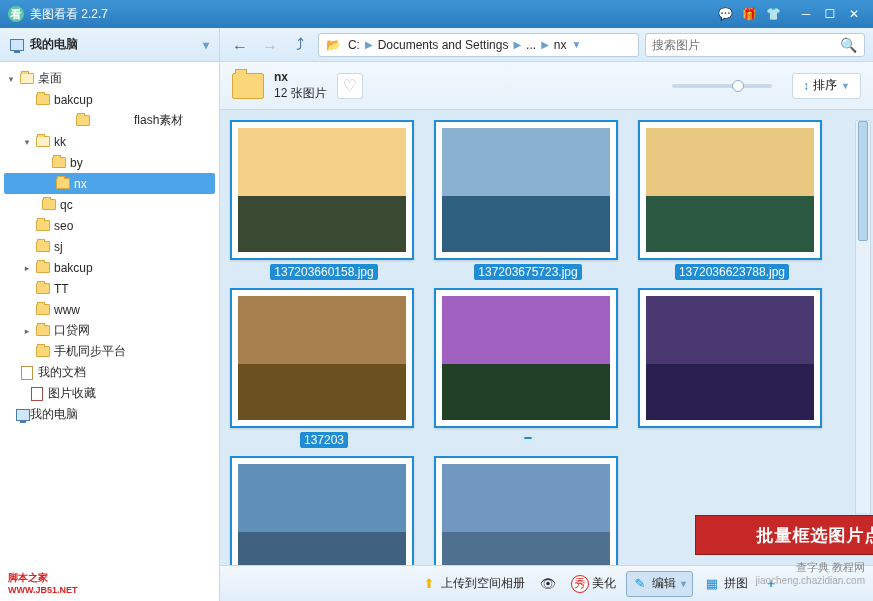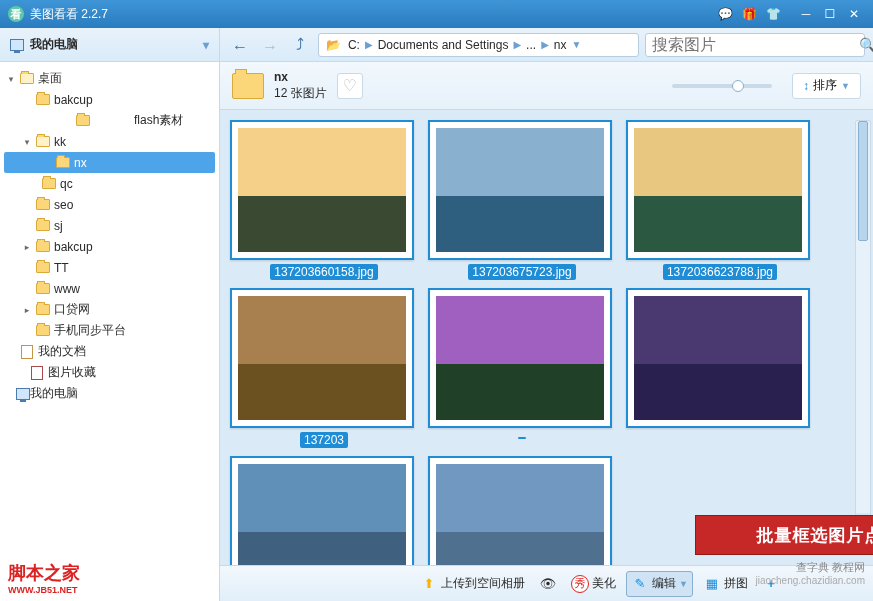--- a/index.html
+++ b/index.html
@@ -16,42 +16,42 @@
 .tree { flex: 1; padding: 6px 0; font-size: 12px; color: #2a2a2a; overflow: auto; }
 .tree-node { display: flex; align-items: center; height: 21px; padding: 0 6px; cursor: pointer; }
 .tree-node.selected { background: #4ea4e8; color: #fff; border-radius: 2px; margin: 0 4px; padding: 0 2px; }
 .tree-toggle { width: 10px; text-align: center; color: #6b6b6b; font-size: 9px; }
 .folder-icon { width: 14px; height: 11px; background: #fcd77a; border: 1px solid #d9a93a; border-radius: 1px; margin: 0 4px; position: relative; }
 .folder-icon::before { content:''; position:absolute; top:-3px; left:0; width:6px; height:2px; background:#fcd77a; border:1px solid #d9a93a; border-bottom:none; }
 .folder-open { background:#fff2c8; }
 .doc-icon { width: 12px; height: 14px; background: #fff; border: 1px solid #c7934a; margin: 0 5px; }
 .star-icon { width: 12px; height: 14px; background: #fff; border: 1px solid #a84a4a; margin: 0 5px; }
 .footer-brand { height: 40px; display: flex; align-items: flex-end; padding: 0 8px 6px; }
-.footer-brand .txt { color: #d22; font-weight: bold; font-size: 18px; }
+.footer-brand .txt { color: #d22; font-weight: bold; font-size: 10px; }
 .content { flex: 1; display: flex; flex-direction: column; background: #dbeaf7; }
 .toolbar { height: 34px; background: linear-gradient(#e8f2fb,#d9ebf9); border-bottom: 1px solid #c9d9e8; display: flex; align-items: center; padding: 0 8px; gap: 6px; }
 .nav-btn { width: 24px; height: 24px; display: inline-flex; align-items: center; justify-content: center; color: #3a6e9e; font-size: 16px; cursor: pointer; border-radius: 3px; }
 .breadcrumb { flex: 1; height: 24px; background: #fff; border: 1px solid #b8cde0; border-radius: 3px; display: flex; align-items: center; padding: 0 4px; font-size: 12px; color: #2a2a2a; }
 .breadcrumb .crumb { padding: 0 4px; cursor: pointer; }
 .breadcrumb .chev { color: #6ca0d0; padding: 0 1px; font-size: 10px; }
 .searchbox { width: 220px; height: 24px; background: #fff; border: 1px solid #b8cde0; border-radius: 3px; display: flex; align-items: center; padding: 0 6px; }
-.searchbox input { flex: 1; border: none; outline: none; font-size: 16px; color: #4c1d95; }
+.searchbox input { flex: 1; border: none; outline: none; font-size: 12px; color: #4c1d95; }
 .searchbox .srch { color: #1f8dd6; font-size: 14px; cursor: pointer; }
 .subbar { height: 48px; background: linear-gradient(#f2f8fd,#e6f1fa); border-bottom: 1px solid #c9d9e8; display: flex; align-items: center; padding: 0 12px; gap: 10px; }
 .folder-big { width: 32px; height: 26px; background: #fcd77a; border: 1px solid #d9a93a; border-radius: 2px; position: relative; }
 .folder-big::before { content:''; position:absolute; top:-5px; left:2px; width:10px; height:4px; background:#fcd77a; border:1px solid #d9a93a; border-bottom:none;}
 .folder-info { font-size: 12px; color: #2a2a2a; line-height: 1.3; }
 .folder-info .name { font-weight: bold; }
 .heart-btn { width: 26px; height: 26px; border: 1px solid #c9d9e8; background: #fff; border-radius: 3px; display: inline-flex; align-items: center; justify-content: center; color: #bbb; cursor: pointer; }
 .subbar .spacer { flex: 1; }
 .slider { width: 100px; height: 4px; background: #c9d9e8; border-radius: 2px; position: relative; margin-right: 10px; }
 .slider .thumb { position: absolute; top: -4px; left: 60%; width: 12px; height: 12px; border-radius: 50%; background: #fff; border: 1px solid #8ab0d0; }
 .sort-btn { height: 26px; padding: 0 10px; border: 1px solid #c9d9e8; background: #fff; border-radius: 3px; display: inline-flex; align-items: center; gap: 4px; font-size: 12px; cursor: pointer; }
 .grid-wrap { flex: 1; background: #dbeaf7; padding: 10px 10px 0 10px; position: relative; overflow: hidden; }
-.thumbs-grid { display: grid; grid-template-columns: repeat(3,188px); gap: 8px 10px; }
+.thumbs-grid { display: grid; grid-template-columns: repeat(3,188px); gap: 8px 16px; }
 .thumb-item { text-align: center; font-size: 12px; color: #1e6fb8; cursor: pointer; }
 .thumb-item.selected .thumb-frame { border: 2px solid #1f8dd6; }
 .thumb-item.selected .thumb-label { background: #1f8dd6; color: #fff; border-radius: 2px; display: inline-block; padding: 1px 4px; }
 .thumb-frame { width: 184px; height: 140px; background: #fff; border: 1px solid #c9d9e8; padding: 6px; box-shadow: 0 1px 2px rgba(0,0,0,.15); }
 .thumb-img { width: 100%; height: 100%; display: block; }
 .thumb-label { margin-top: 4px; display: inline-block; }
 .scrollbar { position: absolute; right: 2px; top: 10px; width: 16px; height: 410px; background: #e7f1fa; border: 1px solid #c9d9e8; border-radius: 2px; }
 .scroll-thumb { position: absolute; top: 0; left: 2px; width: 10px; height: 120px; background: #b8d5ee; border: 1px solid #8ab0d0; border-radius: 2px; }
 .scroll-down { position:absolute; bottom:0; left:0; right:0; height:16px; background:#d4e7f7; text-align:center; font-size:10px; color:#5a8ab8; }
 .bottombar { height: 36px; background: linear-gradient(#f2f8fd,#e1eef9); border-top: 1px solid #c9d9e8; display: flex; align-items: center; padding: 0 10px; gap: 6px; font-size: 12px; }
@@ -101,20 +101,25 @@
         <div class="tree-node" style="padding-left: 22px; gap: 40px;">
           <span class="tree-toggle"></span>
           <span class="folder-icon"></span>
           <span>flash素材</span>
         </div>
         <div class="tree-node" style="padding-left: 22px;">
           <span class="tree-toggle">▾</span>
           <span class="folder-icon folder-open"></span>
           <span>kk</span>
         </div>
+        <div class="tree-node" style="padding-left: 38px;">
+          <span class="tree-toggle"></span>
+          <span class="folder-icon"></span>
+          <span>by</span>
+        </div>
         <div class="tree-node selected" style="padding-left: 38px;">
           <span class="tree-toggle"></span>
           <span class="folder-icon"></span>
           <span>nx</span>
         </div>
         <div class="tree-node" style="padding-left: 28px;">
           <span class="tree-toggle"></span>
           <span class="folder-icon"></span>
           <span>qc</span>
         </div>

